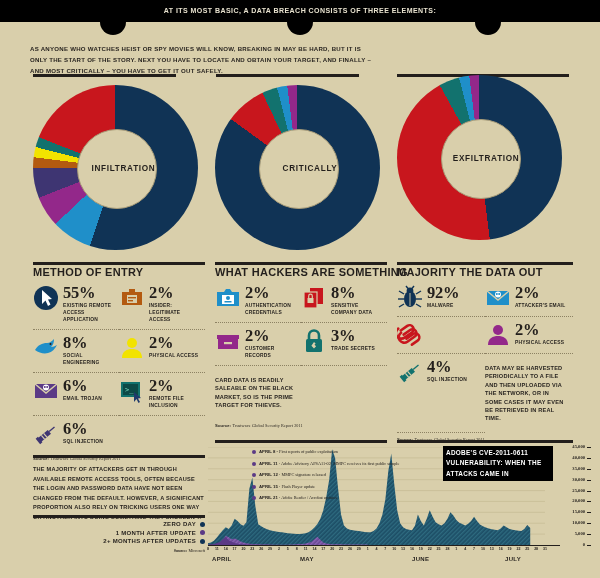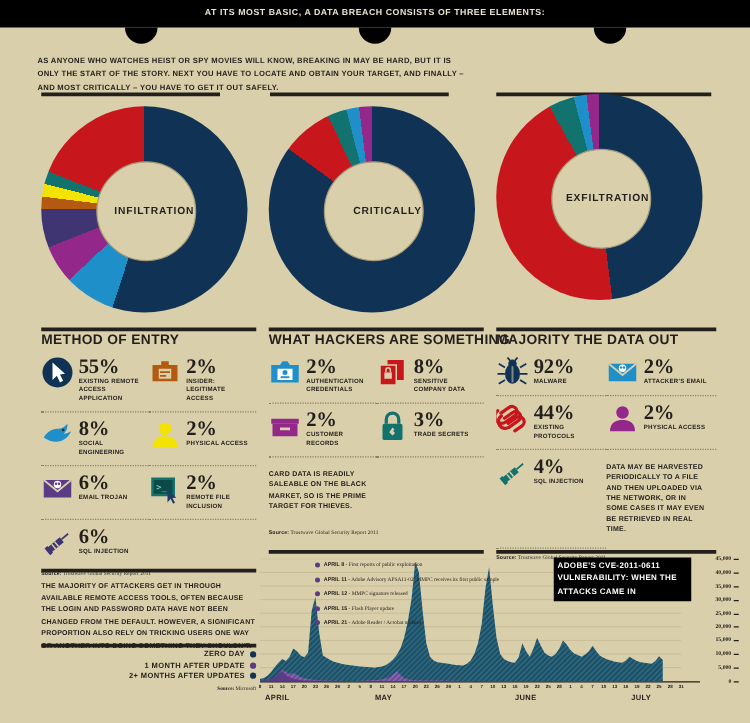--- a/index.html
+++ b/index.html
@@ -328,24 +328,20 @@
         </div>
       </div>
       <div class="cell">
         <div class="ico"><svg width="26" height="26" viewBox="0 0 26 26">
             <g transform="rotate(-35 13 13)" fill="none" stroke="#c8161d" stroke-width="2.6" stroke-linecap="round">
               <path d="M8 4 h8 a4 4 0 0 1 0 8 h-9 a5.5 5.5 0 0 1 0-11"></path>
               <path d="M8 9 h8 a4 4 0 0 1 0 8 h-9 a5.5 5.5 0 0 1 0-11"></path>
               <path d="M8 14 h8 a4 4 0 0 1 0 8 h-7"></path>
             </g>
           </svg></div>
-        <div class="txt">
-          <div class="pct">44%</div>
-          <div class="lab">EXISTING PROTOCOLS</div>
-        </div>
       </div>
       <div class="cell">
         <div class="ico"><svg width="26" height="26" viewBox="0 0 26 26">
             <circle cx="13" cy="8" r="5" fill="#93288a"></circle>
             <path d="M3 23 C3 16 8 14 13 14 C18 14 23 16 23 23 Z" fill="#93288a"></path>
           </svg></div>
         <div class="txt">
           <div class="pct">2%</div>
           <div class="lab">PHYSICAL ACCESS</div>
         </div>

